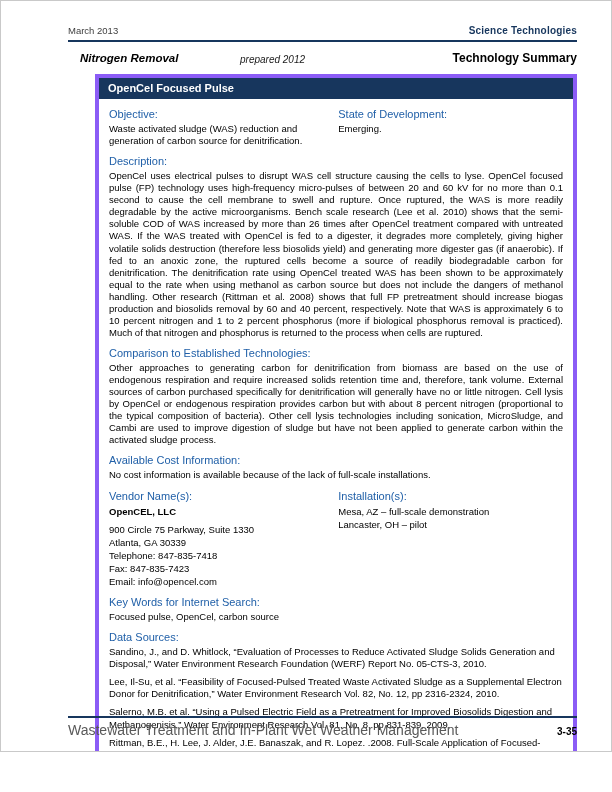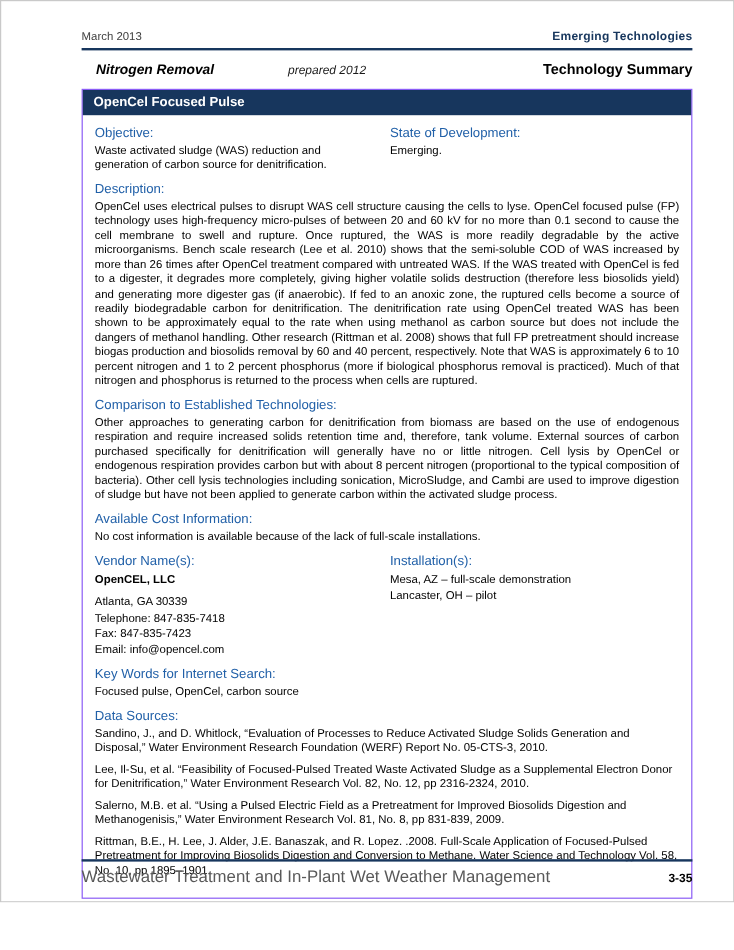--- a/index.html
+++ b/index.html
@@ -17,21 +17,21 @@
   
   .hdr-row { display: flex; justify-content: space-between; align-items: baseline; }
   .hdr-date { font-size: 9.5px; color: #404040; }
   .hdr-brand { font-size: 10px; font-weight: bold; color: #17365d; letter-spacing: .2px; }
   .rule { height: 2px; background: #17365d; margin-top: 4px; }
   .subhead-row { position: relative; display: flex; justify-content: space-between; align-items: baseline; margin-top: 9px; }
   .doc-left { font-size: 11.5px; font-weight: bold; font-style: italic; padding-left: 12px; }
   .prepared { position: absolute; left: 172px; top: 3px; font-size: 10px; font-style: italic; color: #1a1a1a; }
   .doc-right { font-size: 12px; font-weight: bold; }
   
-  .content-box { margin-top: 9px; border: 1px solid #8b5cf6; }
+  .content-box { margin-top: 9px; border: 4px solid #8b5cf6; margin-left: 27px; }
   .title-bar {
     background: #17365d; color: #ffffff;
     font-size: 11px; font-weight: bold;
     padding: 4px 9px 5px 9px;
   }
   .inner { padding: 1px 10px 9px 10px; }
   .h { color: #2160a8; font-size: 11px; font-weight: normal; margin: 8px 0 3px 0; }
   .body { font-size: 9.5px; line-height: 1.27; color: #000; }
   .just { text-align: justify; }
   .two-col { display: flex; }
@@ -48,21 +48,21 @@
   .ftr-page { font-size: 10px; font-weight: bold; color: #000; text-align: right; }
 </style>
 </head>
 <body>
 
 <div class="page">
 
   <header class="page-header">
     <div class="hdr-row">
       <span class="hdr-date">March 2013</span>
-      <span class="hdr-brand">Emerging Technologies</span>
+      <span class="hdr-brand">Science Technologies</span>
     </div>
     <div class="rule"></div>
     <div class="subhead-row">
       <span class="doc-left">Nitrogen Removal</span>
       <span class="prepared">prepared 2012</span>
       <span class="doc-right">Technology Summary</span>
     </div>
   </header>
 
   <main class="content-box">
@@ -93,20 +93,21 @@
       <section>
         <h3 class="h">Available Cost Information:</h3>
         <p class="body">No cost information is available because of the lack of full-scale installations.</p>
       </section>
 
       <div class="two-col">
         <section class="col-left">
           <h3 class="h">Vendor Name(s):</h3>
           <p class="addr addr-name">OpenCEL, LLC</p>
           <div class="addr-gap"></div>
+          <p class="addr">900 Circle 75 Parkway, Suite 1330</p>
           <p class="addr">Atlanta, GA 30339</p>
           <p class="addr">Telephone: 847-835-7418</p>
           <p class="addr">Fax: 847-835-7423</p>
           <p class="addr">Email: info@opencel.com</p>
         </section>
         <section class="col-right">
           <h3 class="h">Installation(s):</h3>
           <p class="addr">Mesa, AZ – full-scale demonstration</p>
           <p class="addr">Lancaster, OH – pilot</p>
         </section>

